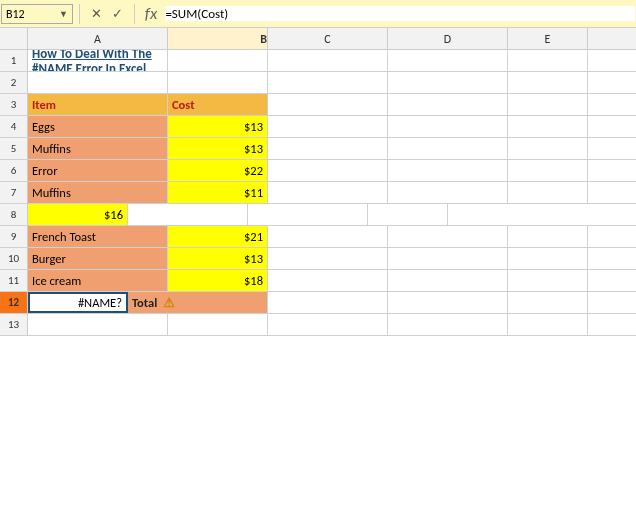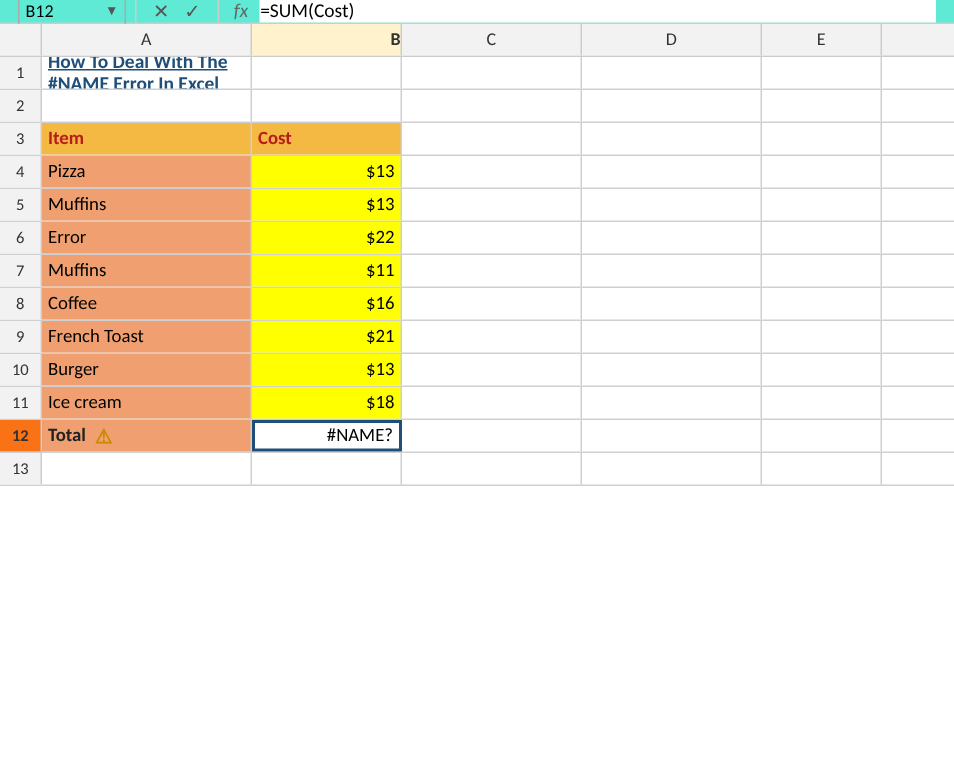--- a/index.html
+++ b/index.html
@@ -11,25 +11,25 @@
       flex-direction: column;
       width: 636px;
       height: 518px;
       overflow: hidden;
     }
 
     
     .formula-bar {
       display: flex;
       align-items: center;
-      background: #5eead4;
+      background: #fef9c3;
       border-bottom: 1px solid #ccc;
-      padding: 3px 12px;
+      padding: 3px 1px;
       gap: 4px;
-      height: 16px;
+      height: 28px;
     }
     .name-box {
       width: 72px;
       border: 1px solid #aaa;
       padding: 2px 4px;
       font-size: 12px;
       text-align: center;
       display: flex;
       align-items: center;
       gap: 2px;
@@ -56,21 +56,21 @@
     }
     .formula-icon {
       font-size: 13px;
       color: #555;
       cursor: pointer;
       padding: 1px 3px;
     }
     .fx-label {
       color: #666;
       font-style: italic;
-      font-size: 13px;
+      font-size: 17px;
       margin: 0 4px;
     }
     .formula-input {
       flex: 1;
       border: none;
       outline: none;
       font-size: 13px;
       font-family: Calibri, Arial, sans-serif;
     }
 
@@ -238,21 +238,21 @@
       <div class="row-header">3</div>
       <div class="cell cell-a item-header">Item</div>
       <div class="cell cell-b item-header" style="justify-content:flex-start">Cost</div>
       <div class="cell cell-c"></div>
       <div class="cell cell-d"></div>
       <div class="cell cell-e"></div>
     </div>
 
     <div class="grid-row">
       <div class="row-header">4</div>
-      <div class="cell cell-a item-cell">Pizza</div>
+      <div class="cell cell-a item-cell">Eggs</div>
       <div class="cell cell-b cost-cell">$13</div>
       <div class="cell cell-c"></div>
       <div class="cell cell-d"></div>
       <div class="cell cell-e"></div>
     </div>
 
     <div class="grid-row">
       <div class="row-header">5</div>
       <div class="cell cell-a item-cell">Muffins</div>
       <div class="cell cell-b cost-cell">$13</div>
@@ -274,21 +274,20 @@
       <div class="row-header">7</div>
       <div class="cell cell-a item-cell">Muffins</div>
       <div class="cell cell-b cost-cell">$11</div>
       <div class="cell cell-c"></div>
       <div class="cell cell-d"></div>
       <div class="cell cell-e"></div>
     </div>
 
     <div class="grid-row">
       <div class="row-header">8</div>
-      <div class="cell cell-a item-cell">Coffee</div>
       <div class="cell cell-b cost-cell">$16</div>
       <div class="cell cell-c"></div>
       <div class="cell cell-d"></div>
       <div class="cell cell-e"></div>
     </div>
 
     <div class="grid-row">
       <div class="row-header">9</div>
       <div class="cell cell-a item-cell">French Toast</div>
       <div class="cell cell-b cost-cell">$21</div>
@@ -310,27 +309,27 @@
       <div class="row-header">11</div>
       <div class="cell cell-a item-cell">Ice cream</div>
       <div class="cell cell-b cost-cell">$18</div>
       <div class="cell cell-c"></div>
       <div class="cell cell-d"></div>
       <div class="cell cell-e"></div>
     </div>
 
     <div class="grid-row">
       <div class="row-header active">12</div>
+      <div class="cell cell-b total-error">
+        <span class="error-text">#NAME?</span>
+      </div>
       <div class="cell cell-a total-label">
         Total
         <span style="margin-left:6px;color:#cc8800;font-size:13px;">⚠</span>
       </div>
-      <div class="cell cell-b total-error">
-        <span class="error-text">#NAME?</span>
-      </div>
       <div class="cell cell-c"></div>
       <div class="cell cell-d"></div>
       <div class="cell cell-e"></div>
     </div>
 
     <div class="grid-row">
       <div class="row-header">13</div>
       <div class="cell cell-a"></div>
       <div class="cell cell-b"></div>
       <div class="cell cell-c"></div>

